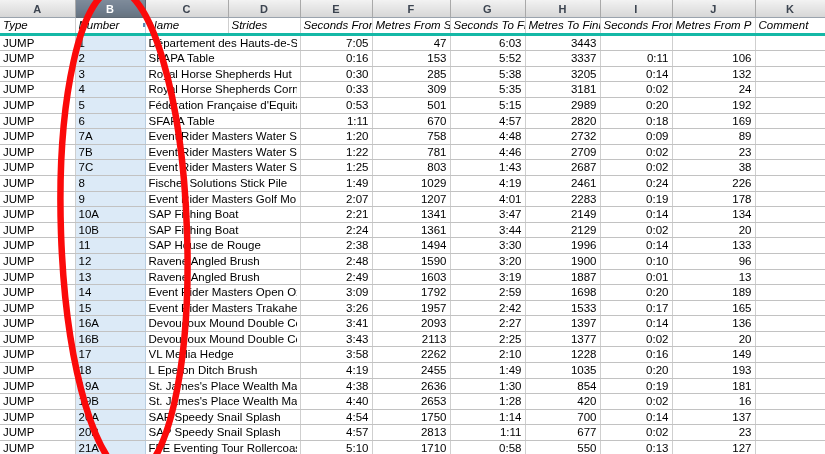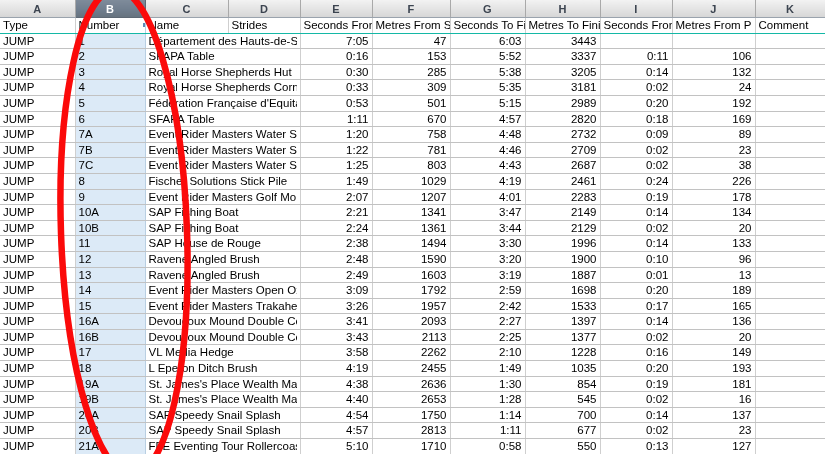--- a/index.html
+++ b/index.html
@@ -69,21 +69,22 @@
     overflow: hidden;
     vertical-align: middle;
     line-height: 14.6px;
     background: #ffffff;
   }
   td.cell.num { text-align: right; }
   td.cell.txt { text-align: left; }
 
   
   tr.fieldrow td.cell {
-    border-bottom: 1px solid #14b8a6;
+    border-bottom: 3px solid #14b8a6;
+    font-style: italic;
   }
 
   
   td.cell.selcol {
     background: #dceaf7;
     border-right: 1px solid #b9cfe2;
   }
   tr.fieldrow td.cell.selcol {
     background: #ffffff;
   }
@@ -297,21 +298,21 @@
         </tr>
         <tr>
           <td class="cell txt"><span>JUMP</span></td>
           <td class="cell txt selcol"><span>7C</span></td>
           <td class="cell txt overflow">
             <span class="clip">Event Rider Masters Water Sp</span>
           </td>
           <td class="cell txt"><span></span></td>
           <td class="cell num"><span>1:25</span></td>
           <td class="cell num"><span>803</span></td>
-          <td class="cell num"><span>4:43</span></td>
+          <td class="cell num"><span>1:43</span></td>
           <td class="cell num"><span>2687</span></td>
           <td class="cell num"><span>0:02</span></td>
           <td class="cell num"><span>38</span></td>
           <td class="cell txt"><span></span></td>
         </tr>
         <tr>
           <td class="cell txt"><span>JUMP</span></td>
           <td class="cell txt selcol"><span>8</span></td>
           <td class="cell txt overflow">
             <span class="clip">Fischer Solutions Stick Pile</span>
@@ -523,21 +524,21 @@
         <tr>
           <td class="cell txt"><span>JUMP</span></td>
           <td class="cell txt selcol"><span>19B</span></td>
           <td class="cell txt overflow">
             <span class="clip">St. James's Place Wealth Man</span>
           </td>
           <td class="cell txt"><span></span></td>
           <td class="cell num"><span>4:40</span></td>
           <td class="cell num"><span>2653</span></td>
           <td class="cell num"><span>1:28</span></td>
-          <td class="cell num"><span>545</span></td>
+          <td class="cell num"><span>420</span></td>
           <td class="cell num"><span>0:02</span></td>
           <td class="cell num"><span>16</span></td>
           <td class="cell txt"><span></span></td>
         </tr>
         <tr>
           <td class="cell txt"><span>JUMP</span></td>
           <td class="cell txt selcol"><span>20A</span></td>
           <td class="cell txt overflow">
             <span class="clip">SAP Speedy Snail Splash</span>
           </td>

